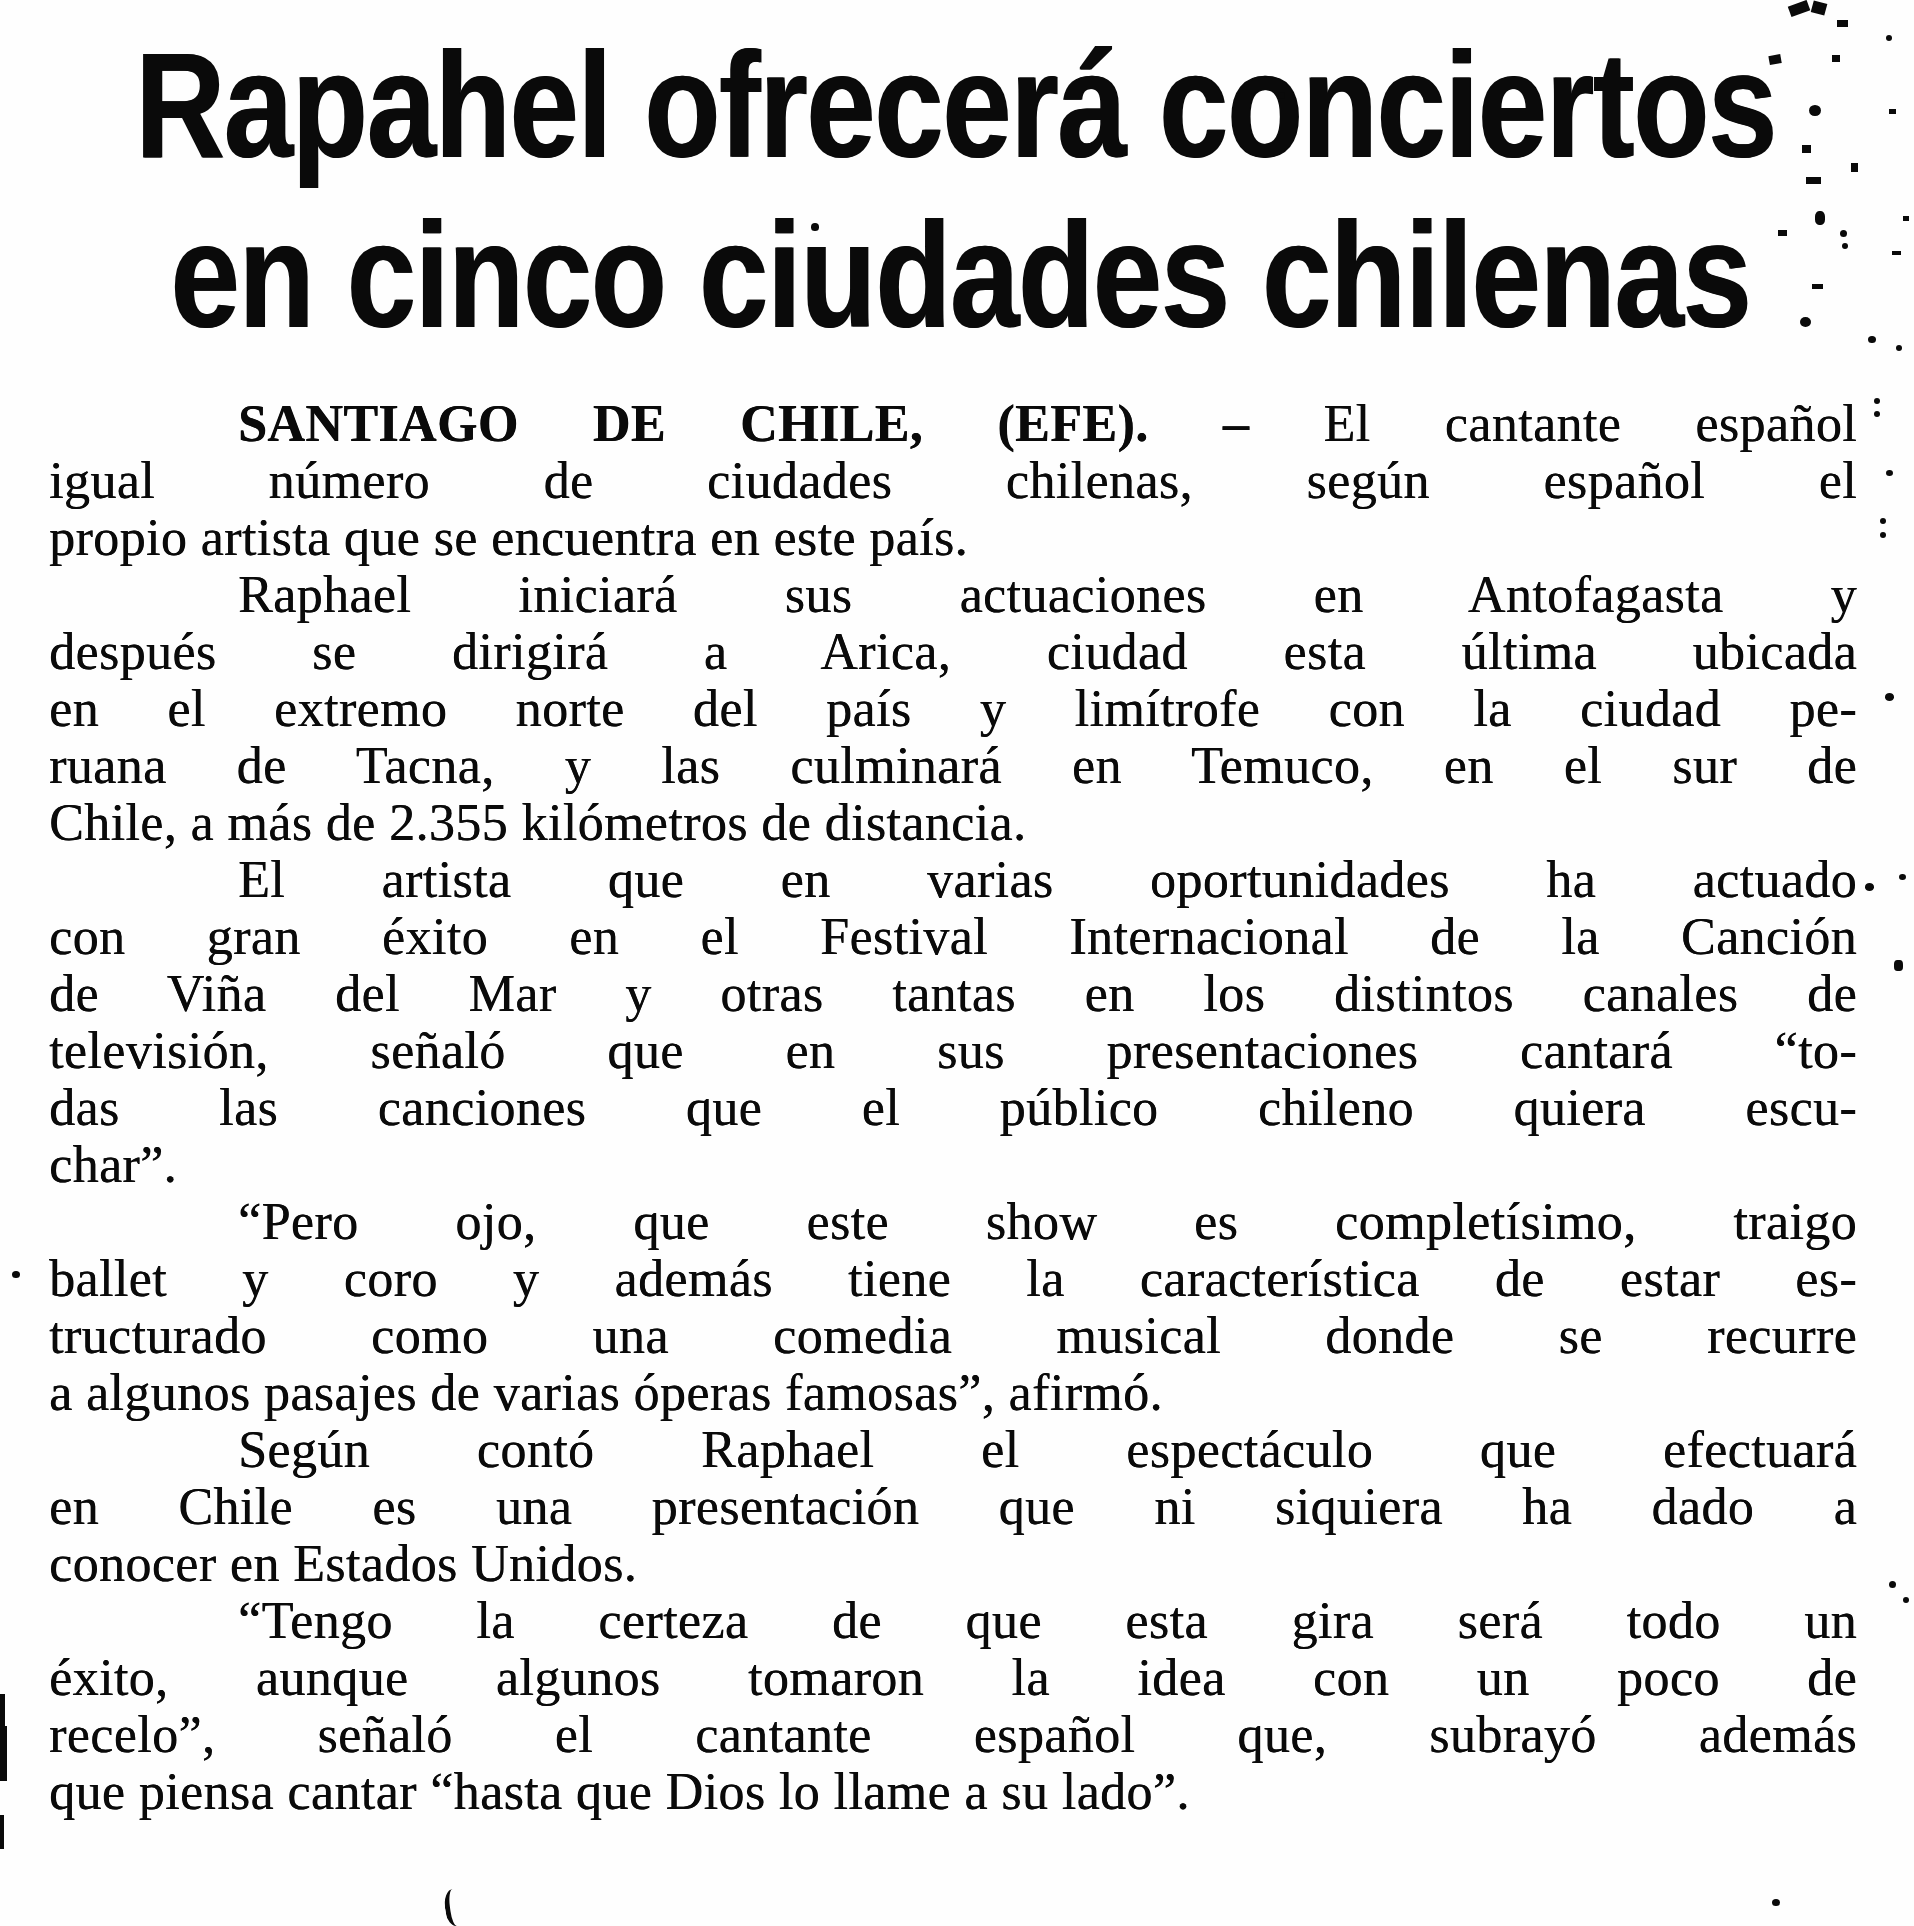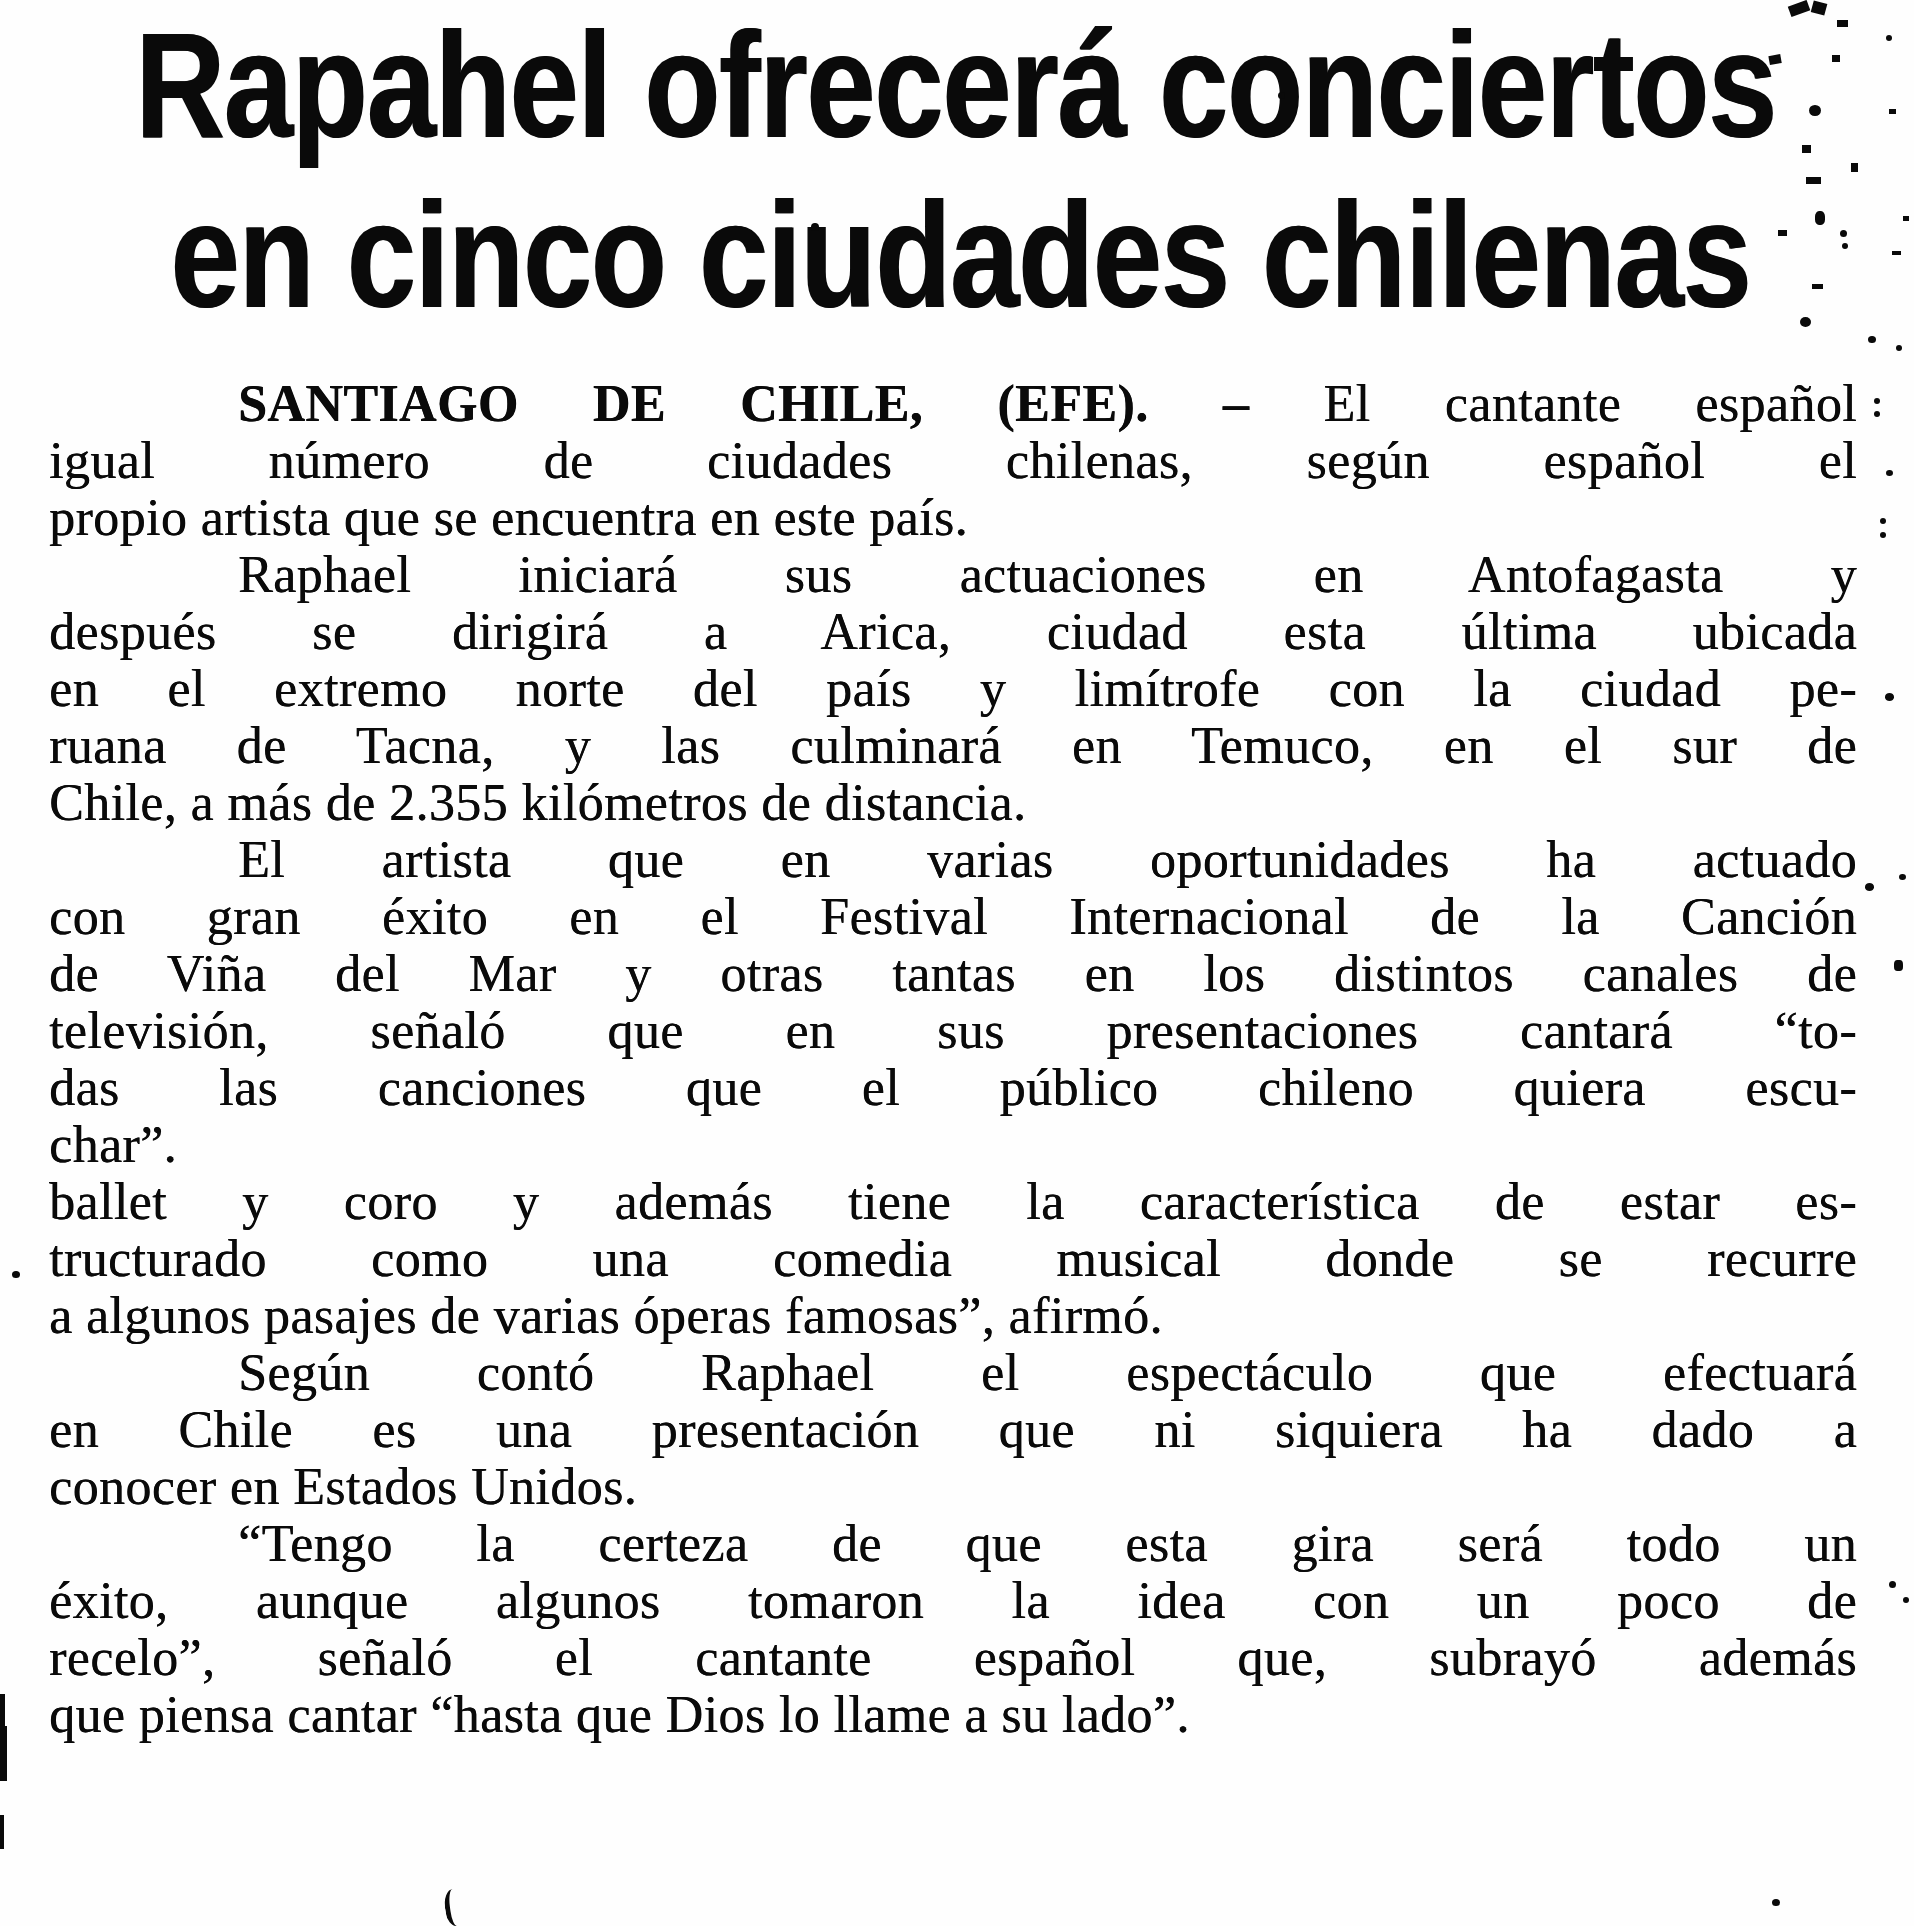--- a/index.html
+++ b/index.html
@@ -8,21 +8,21 @@
     position: relative;
     width: 1914px;
     height: 1926px;
     background: #fefefe;
     color: #0a0a0a;
     overflow: hidden;
     font-family: "Liberation Serif", "DejaVu Serif", serif;
   }
 
   
-  .headline { text-align: center; }
+  .headline { padding-top: 20px; text-align: center; }
   .hl-line {
     height: 170px;
     line-height: 170px;
     font-family: "Liberation Sans", "DejaVu Sans", sans-serif;
     font-weight: bold;
     font-size: 150px;
     letter-spacing: -1.5px;
     white-space: nowrap;
     transform: scaleX(0.83);
     text-shadow: 1.5px 0 0 currentColor;
@@ -86,20 +86,21 @@
     <div class="bline">ruana de Tacna, y las culminará en Temuco, en el sur de</div>
     <div class="bline plast">Chile, a más de 2.355 kilómetros de distancia.</div>
 
     <div class="bline pfirst">El artista que en varias oportunidades ha actuado</div>
     <div class="bline">con gran éxito en el Festival Internacional de la Canción</div>
     <div class="bline">de Viña del Mar y otras tantas en los distintos canales de</div>
     <div class="bline">televisión, señaló que en sus presentaciones cantará “to-</div>
     <div class="bline">das las canciones que el público chileno quiera escu-</div>
     <div class="bline plast">char”.</div>
 
+    <div class="bline pfirst">“Pero ojo, que este show es completísimo, traigo</div>
     <div class="bline">ballet y coro y además tiene la característica de estar es-</div>
     <div class="bline">tructurado como una comedia musical donde se recurre</div>
     <div class="bline plast">a algunos pasajes de varias óperas famosas”, afirmó.</div>
 
     <div class="bline pfirst">Según contó Raphael el espectáculo que efectuará</div>
     <div class="bline">en Chile es una presentación que ni siquiera ha dado a</div>
     <div class="bline plast">conocer en Estados Unidos.</div>
 
     <div class="bline pfirst">“Tengo la certeza de que esta gira será todo un</div>
     <div class="bline">éxito, aunque algunos tomaron la idea con un poco de</div>

